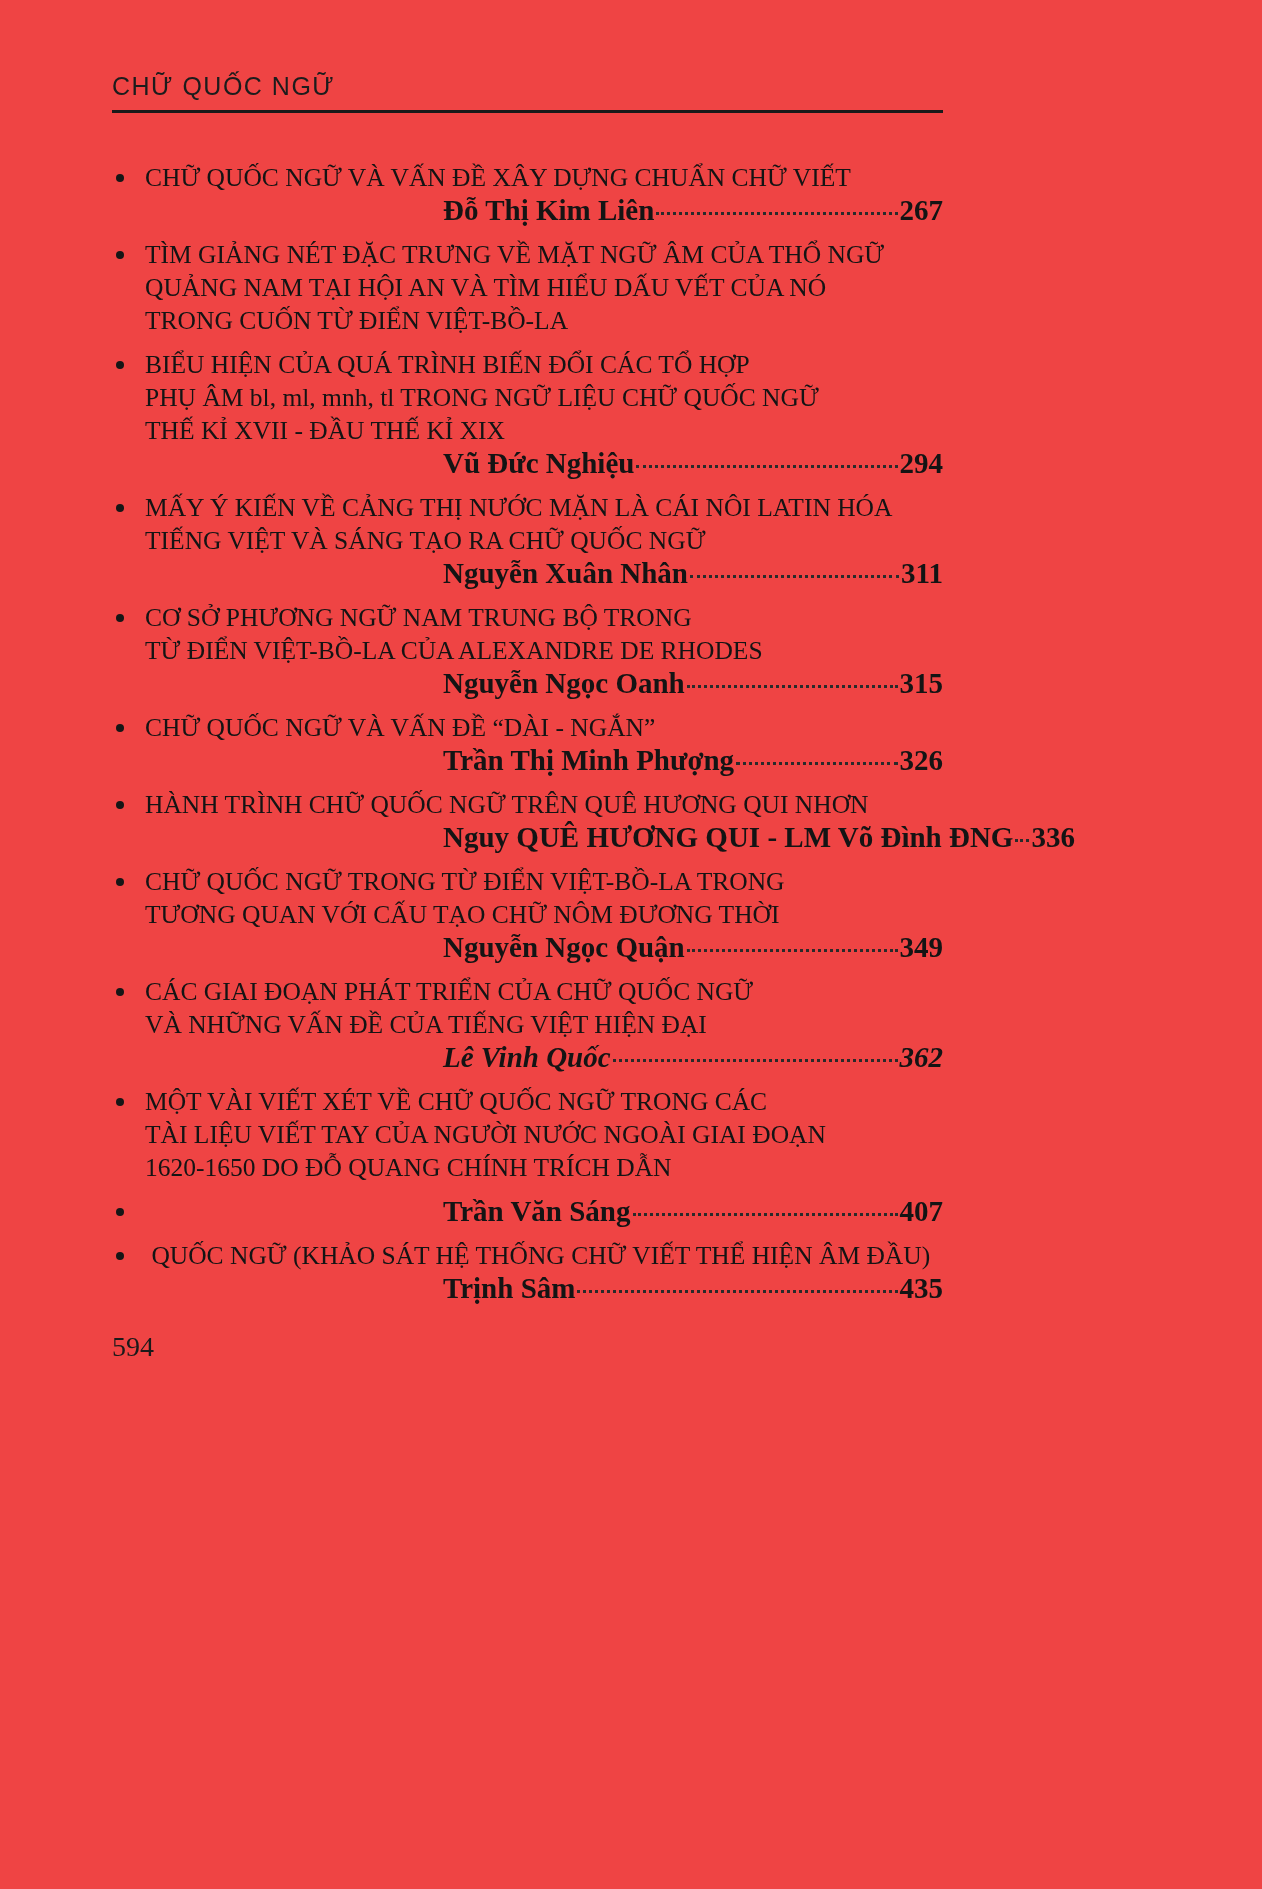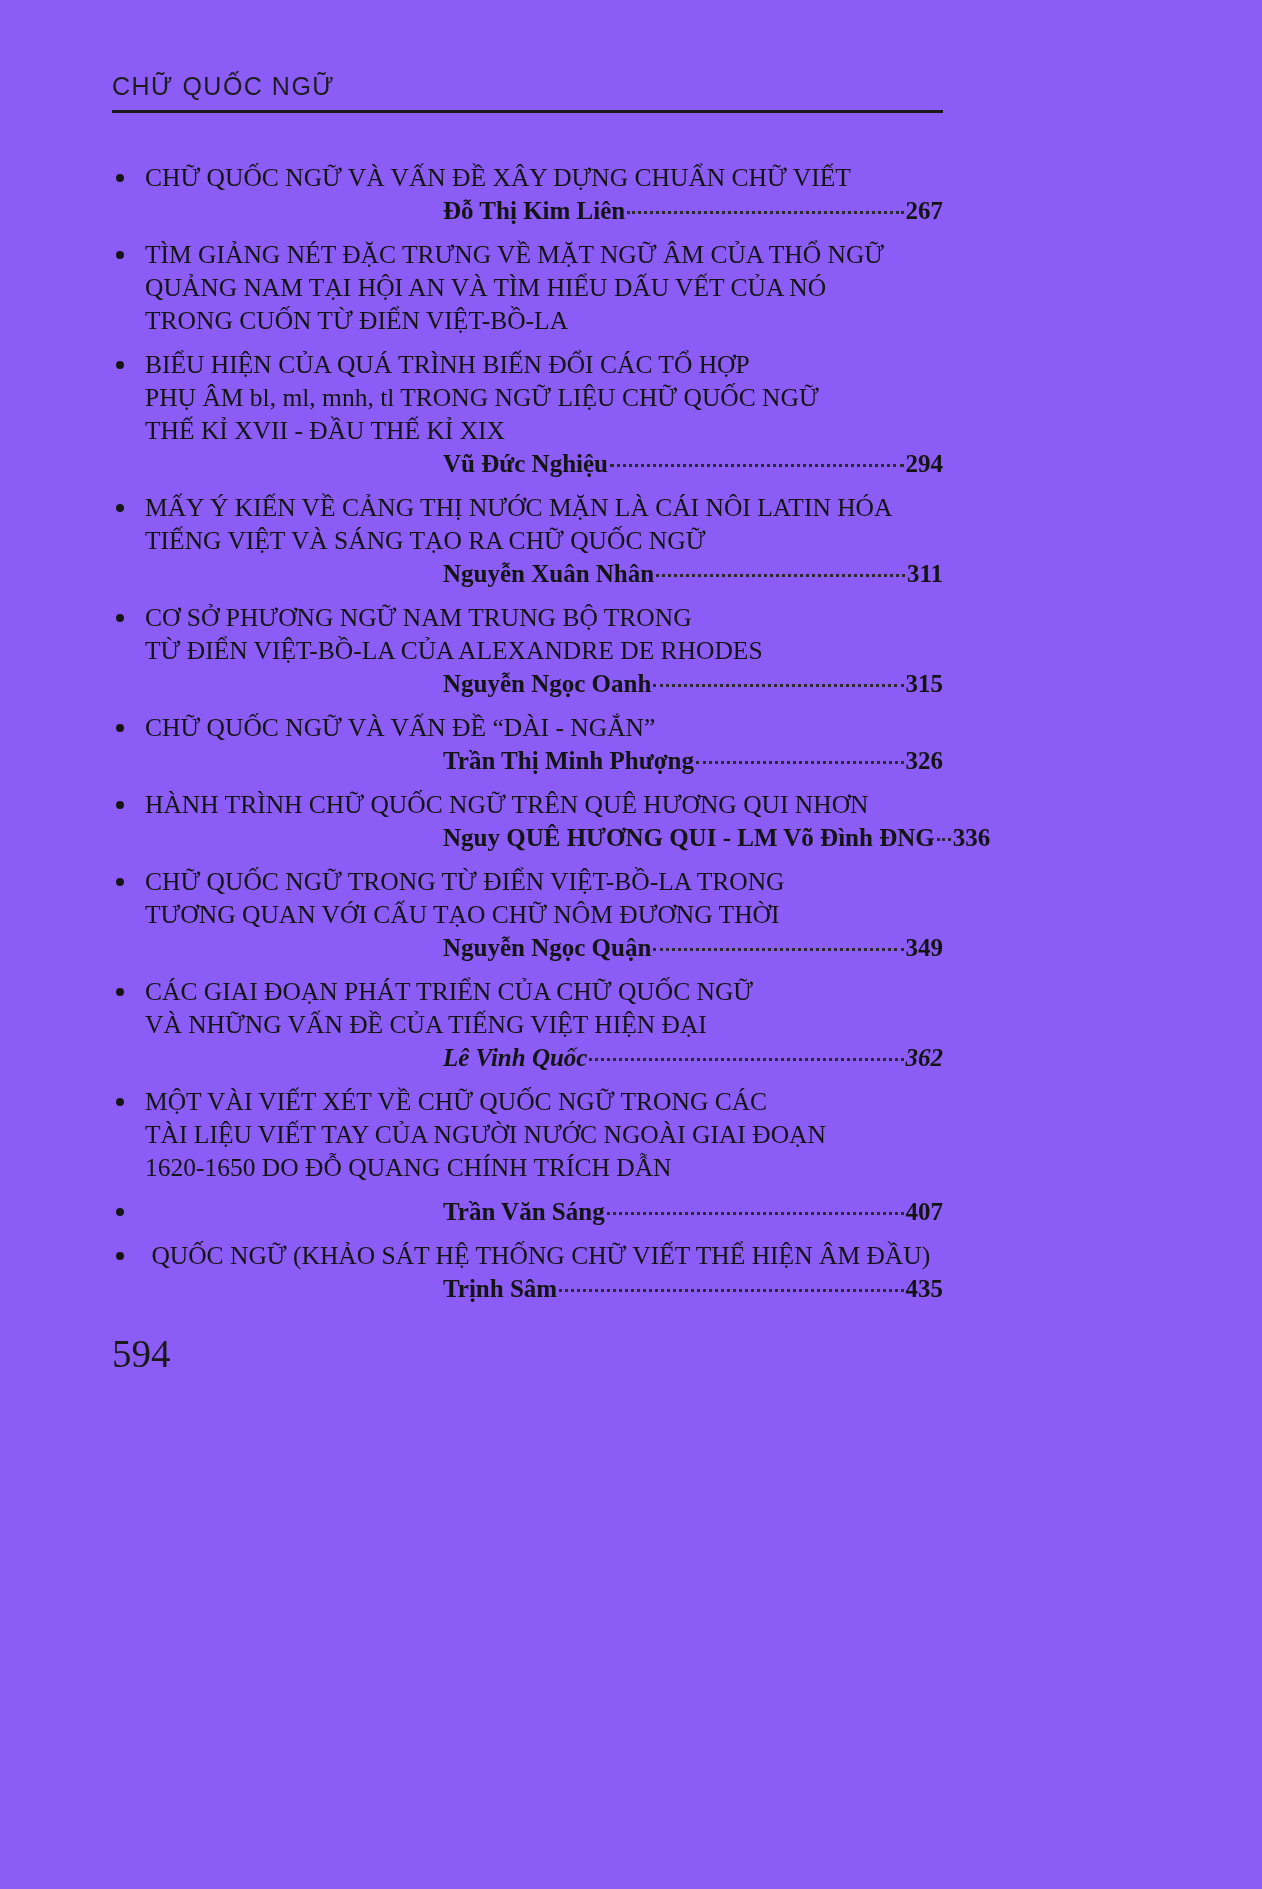--- a/index.html
+++ b/index.html
@@ -5,21 +5,21 @@
   html, body {
     margin: 0;
     padding: 0;
     background: #e8e8e8;
   }
   .page {
     position: relative;
     width: 1262px;
     height: 1889px;
     margin: 0 auto;
-    background: #8b5cf6;
+    background: #ef4444;
     box-sizing: border-box;
     padding: 72px 319px 0 112px;
     color: #111111;
     font-family: "Liberation Serif", "DejaVu Serif", serif;
     overflow: hidden;
   }
   .running-head {
     font-family: "Liberation Sans", "DejaVu Sans", sans-serif;
     font-size: 25px;
     font-weight: 500;
@@ -55,21 +55,21 @@
     font-size: 25.5px;
     line-height: 33px;
     font-weight: 400;
     color: #141414;
     white-space: pre-wrap;
   }
   .author-line {
     display: flex;
     align-items: baseline;
     margin-left: 298px;
-    font-size: 25px;
+    font-size: 29px;
     line-height: 33px;
     font-weight: 700;
     color: #141414;
     text-align: center;
   }
   .author-line.italic .author,
   .author-line.italic .pagenum {
     font-style: italic;
   }
   .author {
@@ -82,21 +82,21 @@
     margin: 0 2px;
     transform: translateY(-5px);
     min-width: 14px;
   }
   .pagenum {
     flex: 0 0 auto;
     white-space: nowrap;
   }
   .folio {
     margin-top: 26px;
-    font-size: 39px;
+    font-size: 28px;
     font-weight: 400;
     color: #1a1a1a;
   }
 </style>
 </head>
 <body>
 
 <div class="page">
 
   <div class="running-head">CHỮ QUỐC NGỮ</div>

